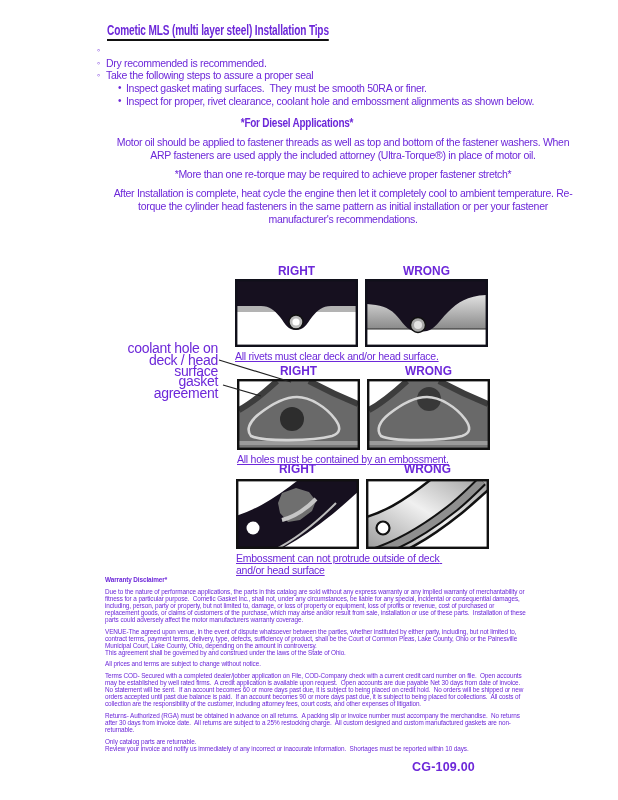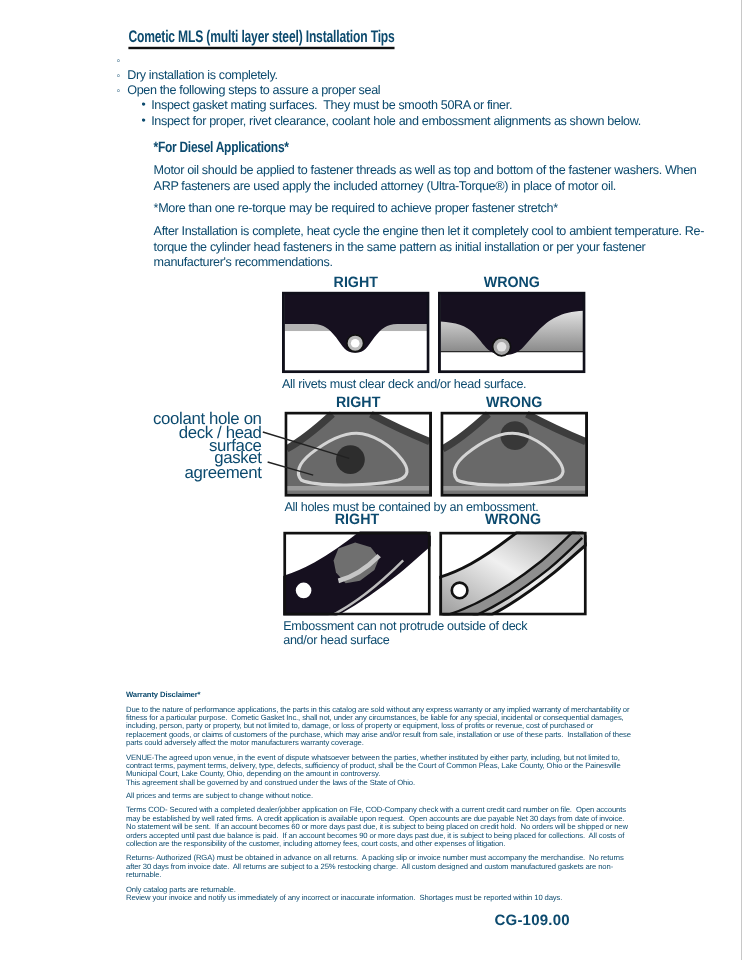--- a/index.html
+++ b/index.html
@@ -1,42 +1,42 @@
 <!DOCTYPE html>
 <html><head>
 <meta charset="utf-8">
 <style>
   html,body{margin:0;padding:0;background:#9a9a9a;}
   .page{position:relative;width:618px;height:800px;margin:0 auto;background:#ffffff;
-        font-family:"Liberation Sans",sans-serif;color:#0c4a6e;overflow:hidden;}
+        font-family:"Liberation Sans",sans-serif;color:#6d28d9;overflow:hidden;}
 
   .title{position:absolute;left:107px;top:22px;margin:0;font-size:14px;font-weight:bold;
          letter-spacing:-0.2px;white-space:nowrap;border-bottom:2px solid #111;padding-bottom:1px;
          transform:scaleX(.72);transform-origin:left top;}
 
   .tips{position:absolute;left:97px;top:44px;font-size:10.5px;letter-spacing:-0.3px;}
   .tip{display:flex;line-height:12.7px;white-space:pre;}
   .tip .bullet{width:9px;font-size:9px;flex:none;}
   .tip.sub{margin-left:21px;}
   .tip.sub .bullet{width:8px;font-size:10px;}
 
-  .diesel{position:absolute;left:128px;top:117px;width:460px;font-size:10.5px;
-          letter-spacing:-0.3px;line-height:13px;}
+  .diesel{position:absolute;left:113px;top:117px;width:460px;font-size:10.5px;
+          letter-spacing:-0.3px;line-height:13px;text-align:center;}
   .diesel h2{font-size:12.5px;margin:0 0 6px 0;white-space:nowrap;
              transform:scaleX(.8);transform-origin:left top;}
   .diesel p{margin:0 0 6px 0;white-space:pre-wrap;}
 
   .fig-row{position:absolute;}
-  .fig-labels{display:flex;width:253px;}
+  .fig-labels{display:flex;width:253px;margin-top:36px;}
   .fig-label{width:123px;text-align:center;font-weight:bold;font-size:12.5px;
              transform:scaleX(.95);transform-origin:center top;line-height:13px;}
   .fig-label.second{margin-left:7px;}
   .fig-imgs{display:flex;gap:7px;margin-top:1px;}
   .fig-imgs svg{display:block;}
-  .fig-cap{font-size:10.5px;letter-spacing:-0.25px;margin-top:3px;white-space:pre-wrap;line-height:12px;}
+  .fig-cap{font-size:10.5px;letter-spacing:-0.25px;margin-top:3px;white-space:pre-wrap;line-height:12px;text-decoration:underline;}
   #row1{left:235px;top:229px;}
   #row2{left:237px;top:329px;}
   #row3{left:236px;top:427px;}
   #row3 .fig-imgs{margin-top:3px;}
   #row3 .fig-cap{width:222px;}
 
   .ann{position:absolute;left:115px;width:103px;text-align:right;font-size:14px;
        letter-spacing:-0.3px;line-height:11.5px;white-space:pre-wrap;}
   #ann-coolant{top:343px;}
   #ann-emboss{top:376px;}
@@ -55,25 +55,25 @@
 <div class="page">
 
   <h1 class="title">Cometic MLS (multi layer steel) Installation Tips</h1>
 
   <div class="tips">
     <div class="tip">
       <span class="bullet">◦</span>
     </div>
     <div class="tip">
       <span class="bullet">◦</span>
-      <span>Dry installation is completely.</span>
+      <span>Dry recommended is recommended.</span>
     </div>
     <div class="tip">
       <span class="bullet">◦</span>
-      <span>Open the following steps to assure a proper seal</span>
+      <span>Take the following steps to assure a proper seal</span>
     </div>
     <div class="tip sub">
       <span class="bullet">•</span>
       <span>Inspect gasket mating surfaces.  They must be smooth 50RA or finer.</span>
     </div>
     <div class="tip sub">
       <span class="bullet">•</span>
       <span>Inspect for proper, rivet clearance, coolant hole and embossment alignments as shown below.</span>
     </div>
   </div>

